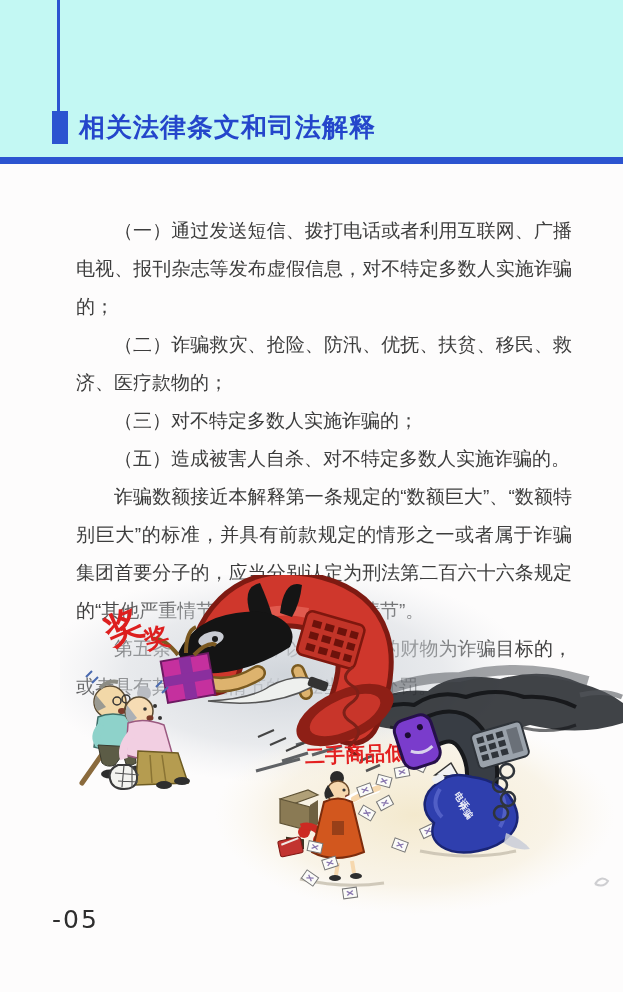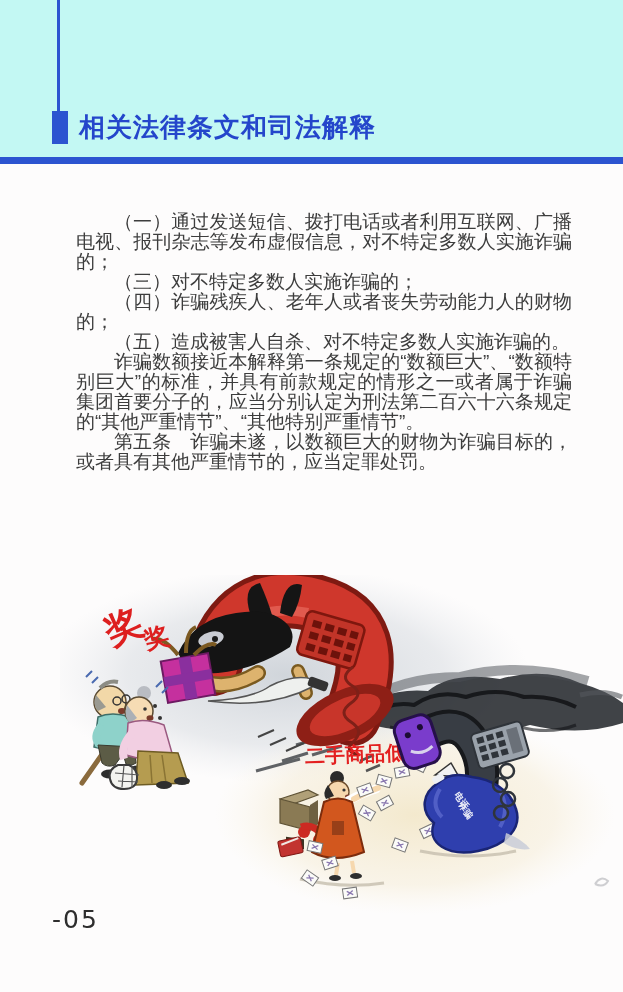--- a/index.html
+++ b/index.html
@@ -3,40 +3,40 @@
 <meta charset="utf-8">
 <style>
   html,body{margin:0;padding:0;}
   body{width:623px;height:992px;font-family:"Liberation Sans",sans-serif;}
   .page{position:relative;width:623px;height:992px;background:#fdfcfc;overflow:hidden;}
   .banner{position:absolute;left:0;top:0;width:623px;height:157px;background:#c3f8f3;}
   .vline{position:absolute;left:57px;top:0;width:3px;height:113px;background:#2c54d0;}
   .vbar{position:absolute;left:52px;top:111px;width:16px;height:33px;background:#2c54d0;}
   .header-title{position:absolute;left:79px;top:110px;font-size:26px;font-weight:bold;color:#2446cb;letter-spacing:1px;white-space:nowrap;}
   .hrule{position:absolute;left:0;top:157px;width:623px;height:7px;background:#2c54d0;}
-  .body-text{position:absolute;left:76px;top:212px;width:496px;font-size:19px;line-height:20px;color:#3d3d3d;text-align:justify;}
+  .body-text{position:absolute;left:76px;top:212px;width:496px;font-size:19px;line-height:38px;color:#3d3d3d;text-align:justify;}
   .body-text p{margin:0;text-indent:2em;}
   .illustration{position:absolute;left:60px;top:575px;width:563px;height:340px;}
   .page-number{position:absolute;left:52px;top:905px;font-size:25px;color:#2e2e2e;font-family:"DejaVu Sans",sans-serif;letter-spacing:2px;text-align:right;}
 </style>
 </head>
 <body>
 
 <div class="page">
 
   <div class="banner"></div>
   <div class="vline"></div>
   <div class="vbar"></div>
   <div class="header-title">相关法律条文和司法解释</div>
   <div class="hrule"></div>
 
   <div class="body-text">
     <p>（一）通过发送短信、拨打电话或者利用互联网、广播电视、报刊杂志等发布虚假信息，对不特定多数人实施诈骗的；</p>
+    <p>（二）诈骗救灾、抢险、防汛、优抚、扶贫、移民、救济、医疗款物的；</p>
     <p>（三）对不特定多数人实施诈骗的；</p>
-    <p>（四）诈骗残疾人、老年人或者丧失劳动能力人的财物的；</p>
     <p>（五）造成被害人自杀、对不特定多数人实施诈骗的。</p>
     <p>诈骗数额接近本解释第一条规定的“数额巨大”、“数额特别巨大”的标准，并具有前款规定的情形之一或者属于诈骗集团首要分子的，应当分别认定为刑法第二百六十六条规定的“其他严重情节”、“其他特别严重情节”。</p>
     <p>第五条　诈骗未遂，以数额巨大的财物为诈骗目标的，或者具有其他严重情节的，应当定罪处罚。</p>
   </div>
 
   <svg class="illustration" viewBox="0 0 563 340" xmlns="http://www.w3.org/2000/svg">
     <defs>
       <radialGradient id="gwash" cx="50%" cy="50%" r="50%">
         <stop offset="0%" stop-color="#ced3d9" stop-opacity="0.95"></stop>
         <stop offset="65%" stop-color="#d8dce1" stop-opacity="0.55"></stop>

